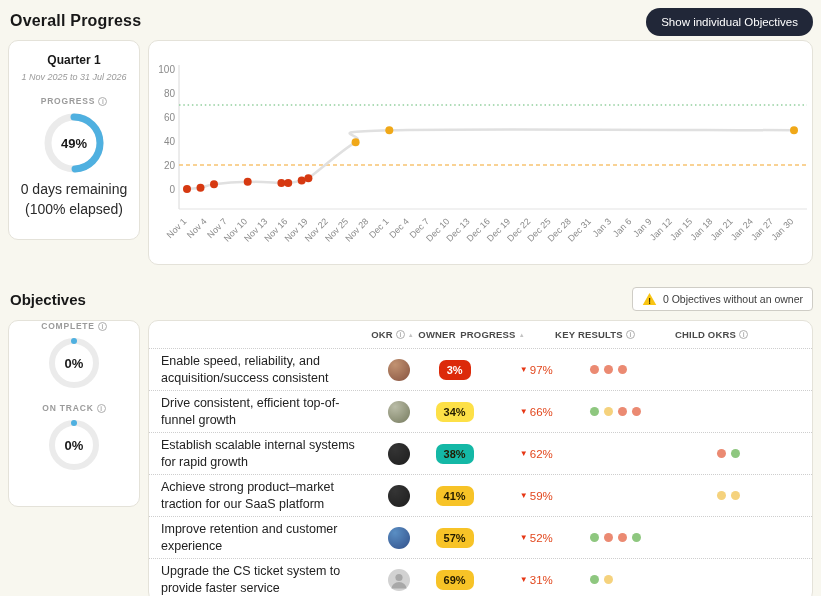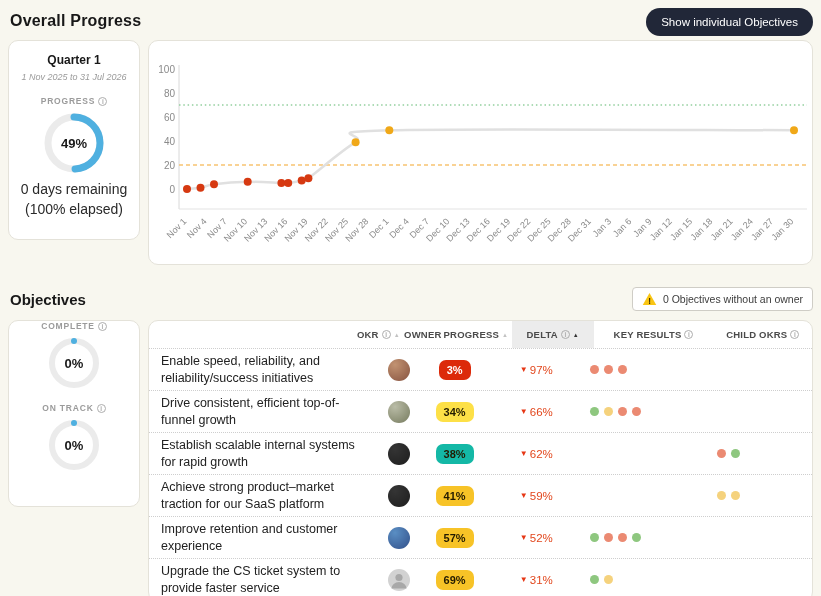--- a/index.html
+++ b/index.html
@@ -203,37 +203,32 @@
         <span class="info-i">i</span>
         <span class="sort-arrow light">▲</span>
       </div>
       <div class="cell c-owner">
         <span>OWNER</span>
       </div>
       <div class="cell c-prog">
         <span>PROGRESS</span>
         <span class="sort-arrow light">▲</span>
       </div>
-      <div class="cell c-delta">
-        <span>DELTA</span>
-        <span class="info-i">i</span>
-        <span class="sort-arrow dark">▲</span>
-      </div>
       <div class="cell c-kr">
         <span>KEY RESULTS</span>
         <span class="info-i">i</span>
       </div>
       <div class="cell c-child">
         <span>CHILD OKRS</span>
         <span class="info-i">i</span>
       </div>
     </div>
     <div id="rows">
         <div class="t-row">
-          <div class="cell c-okr">Enable speed, reliability, and reliability/success initiatives</div>
+          <div class="cell c-okr">Enable speed, reliability, and acquisition/success consistent</div>
           <div class="cell c-owner">
             <div class="avatar photo" style="background: radial-gradient(circle at 32% 26%, rgba(255, 255, 255, 0.38), rgba(0, 0, 0, 0.22)), rgb(156, 106, 82);"></div>
           </div>
           <div class="cell c-prog">
             <span class="badge" style="background: rgb(220, 42, 10); color: rgb(255, 255, 255);">3%</span>
           </div>
           <div class="cell c-delta">
             <span class="delta-tri" style="color: rgb(230, 55, 21);">▼</span>
             <span class="delta-val" style="color: rgb(226, 71, 29);">97%</span>
           </div>

